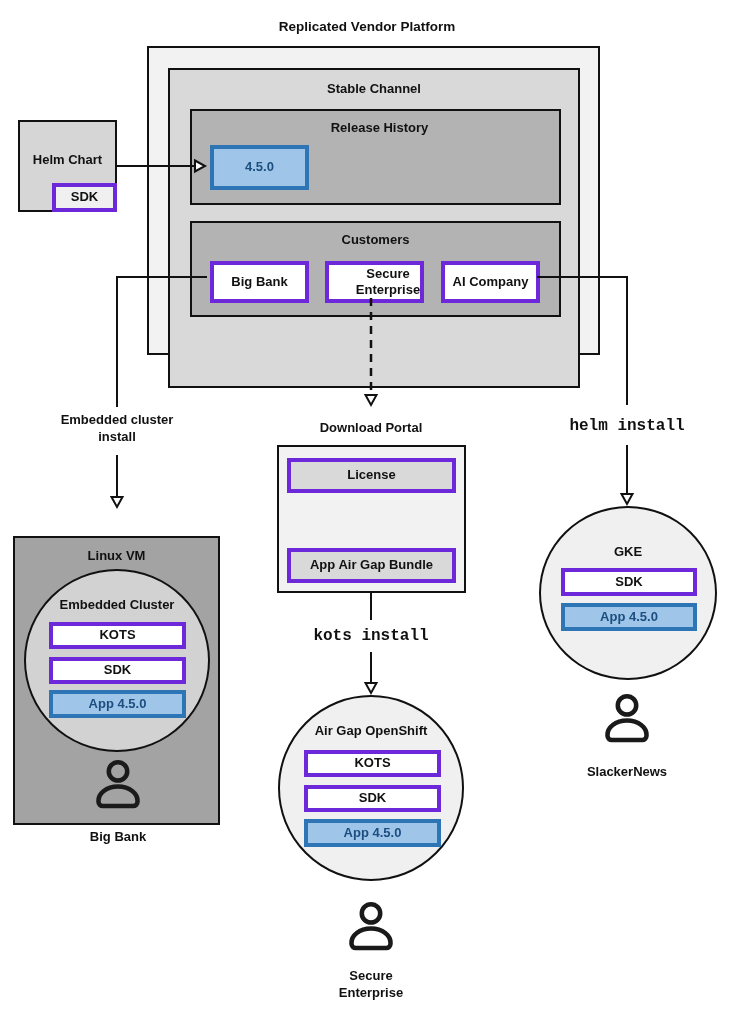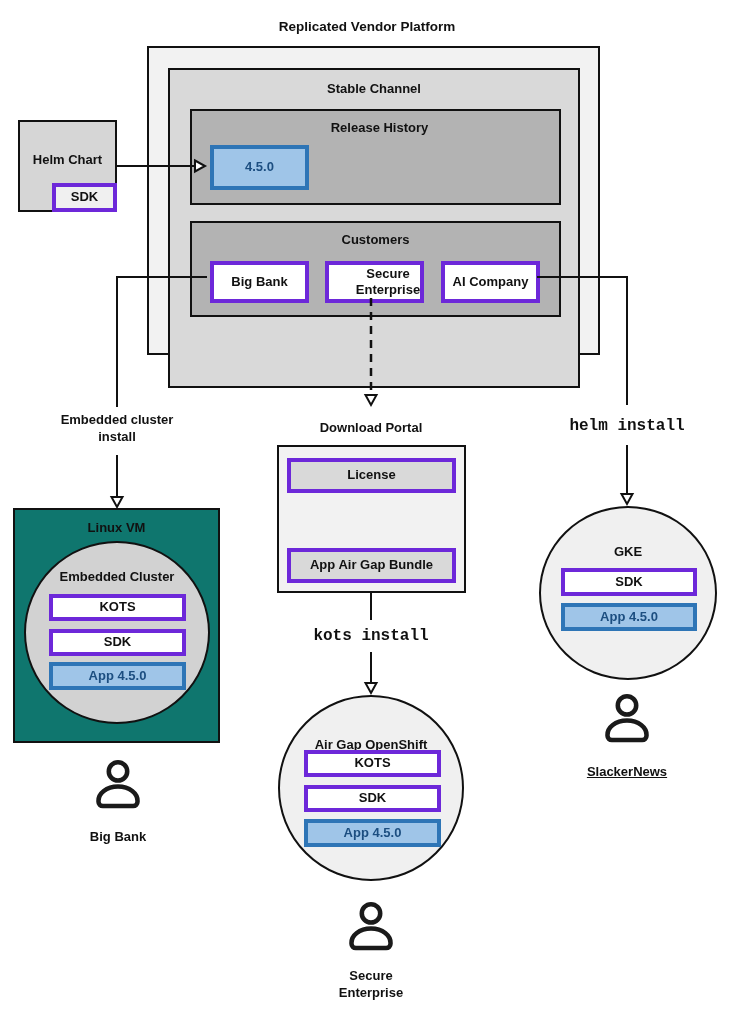--- a/index.html
+++ b/index.html
@@ -65,21 +65,21 @@
     <div class="cell" style="left:32px; top:61px; width:65px; height:29px; background:#f0f0f0;">
       <span>SDK</span>
     </div>
   </div>
 
   <div class="lbl abs" style="left:27px; top:412px; width:180px;">
     <span>Embedded cluster</span><br>
     <span>install</span>
   </div>
 
-  <div class="box" style="left:13px; top:508px; width:207px; height:235px; background:#0f766e;">
+  <div class="box" style="left:13px; top:536px; width:207px; height:289px; background:#a3a3a3;">
     <div class="titletop" style="top:10px;">Linux VM</div>
     <div class="box circle" style="left:9px; top:31px; width:186px; height:183px; background:#d2d2d2;">
       <div class="titletop" style="top:26px;">Embedded Cluster</div>
       <div class="cell" style="left:23px; top:51px; width:137px; height:27px;">
         <span>KOTS</span>
       </div>
       <div class="cell" style="left:23px; top:86px; width:137px; height:27px;">
         <span>SDK</span>
       </div>
       <div class="cell blue" style="left:23px; top:119px; width:137px; height:28px;">
@@ -101,21 +101,21 @@
       <span>License</span>
     </div>
     <div class="cell" style="left:8px; top:101px; width:169px; height:35px; background:#d9d9d9;">
       <span>App Air Gap Bundle</span>
     </div>
   </div>
 
   <div class="mono abs" style="left:291px; top:627px; width:160px;">kots install</div>
 
   <div class="box circle" style="left:278px; top:695px; width:186px; height:186px; background:#f0f0f0;">
-    <div class="titletop" style="top:40px;">Air Gap OpenShift</div>
+    <div class="titletop" style="top:26px;">Air Gap OpenShift</div>
     <div class="cell" style="left:24px; top:53px; width:137px; height:27px;">
       <span>KOTS</span>
     </div>
     <div class="cell" style="left:24px; top:88px; width:137px; height:27px;">
       <span>SDK</span>
     </div>
     <div class="cell blue" style="left:24px; top:122px; width:137px; height:28px;">
       <span>App 4.5.0</span>
     </div>
   </div>
@@ -138,21 +138,21 @@
     </div>
     <div class="cell blue" style="left:20px; top:95px; width:136px; height:28px;">
       <span>App 4.5.0</span>
     </div>
   </div>
 
   <svg class="person" style="left:601px; top:692px;" width="52" height="56" viewBox="0 0 48 48">
     <circle cx="24" cy="10.5" r="8.5" fill="none" stroke="#1a1a1a" stroke-width="4.2"></circle>
     <path d="M 24 24.5 C 13 24.5 6 31 6 37.5 L 6 38.5 C 6 40.7 7.8 42.5 10 42.5 L 38 42.5 C 40.2 42.5 42 40.7 42 38.5 L 42 37.5 C 42 31 35 24.5 24 24.5 Z" fill="none" stroke="#1a1a1a" stroke-width="4.2" stroke-linejoin="round"></path>
   </svg>
-  <div class="lbl abs" style="left:567px; top:764px; width:120px;text-decoration:underline;">SlackerNews</div>
+  <div class="lbl abs" style="left:567px; top:764px; width:120px;">SlackerNews</div>
 
   <svg class="lines" width="734" height="1026" viewBox="0 0 734 1026">
 
     <g>
       <line x1="117" y1="166" x2="195" y2="166" stroke="#111" stroke-width="2"></line>
       <polygon points="195,160.5 205,166 195,171.5" fill="#fff" stroke="#111" stroke-width="2" stroke-linejoin="miter"></polygon>
     </g>
 
     <g>
       <polyline points="207,277 117,277 117,407" fill="none" stroke="#111" stroke-width="2"></polyline>

